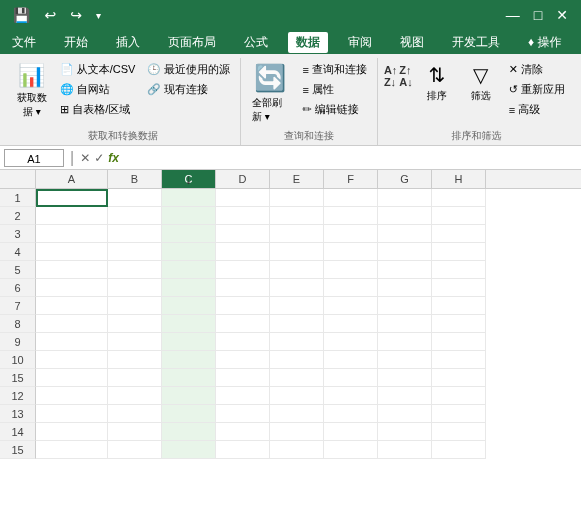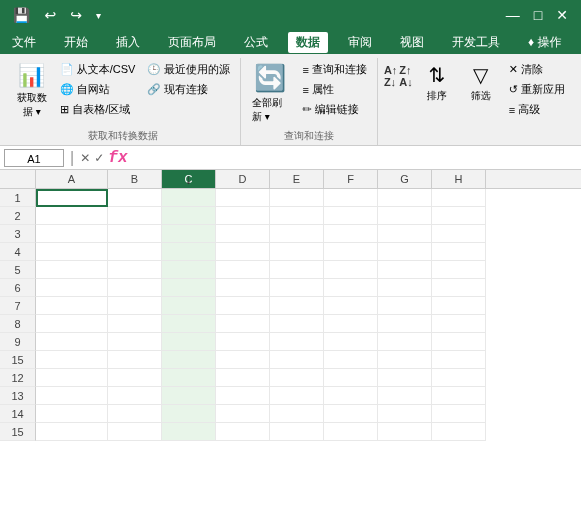--- a/index.html
+++ b/index.html
@@ -326,30 +326,31 @@
           <div class="ribbon-btn-small">
             <span>↺</span>
             <span>重新应用</span>
           </div>
           <div class="ribbon-btn-small">
             <span>≡</span>
             <span>高级</span>
           </div>
         </div>
       </div>
+      <div class="ribbon-group-label">排序和筛选</div>
     </div>
   </div>
 </div>
 
 <div class="formula-bar">
   <div class="cell-ref-box">A1</div>
   <span style="color:#999;font-size:16px;padding:0 2px;">|</span>
   <span style="color:#666;font-size:12px;cursor:pointer;">✕</span>
   <span style="color:#666;font-size:12px;cursor:pointer;">✓</span>
-  <span style="color:#ec4899;font-size:16px;font-style:italic;cursor:pointer;font-weight:bold;font-family:Liberation Mono, monospace;">fx</span>
+  <span style="color:#4d7c0f;font-size:12px;font-style:italic;cursor:pointer;font-weight:bold;">fx</span>
   <input class="formula-input" type="text" value="" style="">
 </div>
 
 <div class="spreadsheet">
 
   <div class="col-headers">
     <div class="row-header-spacer"></div>
     <div class="col-header col-a">A</div>
     <div class="col-header col-b">B</div>
     <div class="col-header col-c active-col">
@@ -457,20 +458,31 @@
         <div class="cell col-a"></div>
         <div class="cell col-b"></div>
         <div class="cell col-c col-selected"></div>
         <div class="cell col-d"></div>
         <div class="cell col-e"></div>
         <div class="cell col-f"></div>
         <div class="cell col-g"></div>
         <div class="cell col-h"></div>
       </div>
       <div class="grid-row">
+        <div class="row-header">10</div>
+        <div class="cell col-a"></div>
+        <div class="cell col-b"></div>
+        <div class="cell col-c col-selected"></div>
+        <div class="cell col-d"></div>
+        <div class="cell col-e"></div>
+        <div class="cell col-f"></div>
+        <div class="cell col-g"></div>
+        <div class="cell col-h"></div>
+      </div>
+      <div class="grid-row">
         <div class="row-header">15</div>
         <div class="cell col-a"></div>
         <div class="cell col-b"></div>
         <div class="cell col-c col-selected"></div>
         <div class="cell col-d"></div>
         <div class="cell col-e"></div>
         <div class="cell col-f"></div>
         <div class="cell col-g"></div>
         <div class="cell col-h"></div>
       </div>

